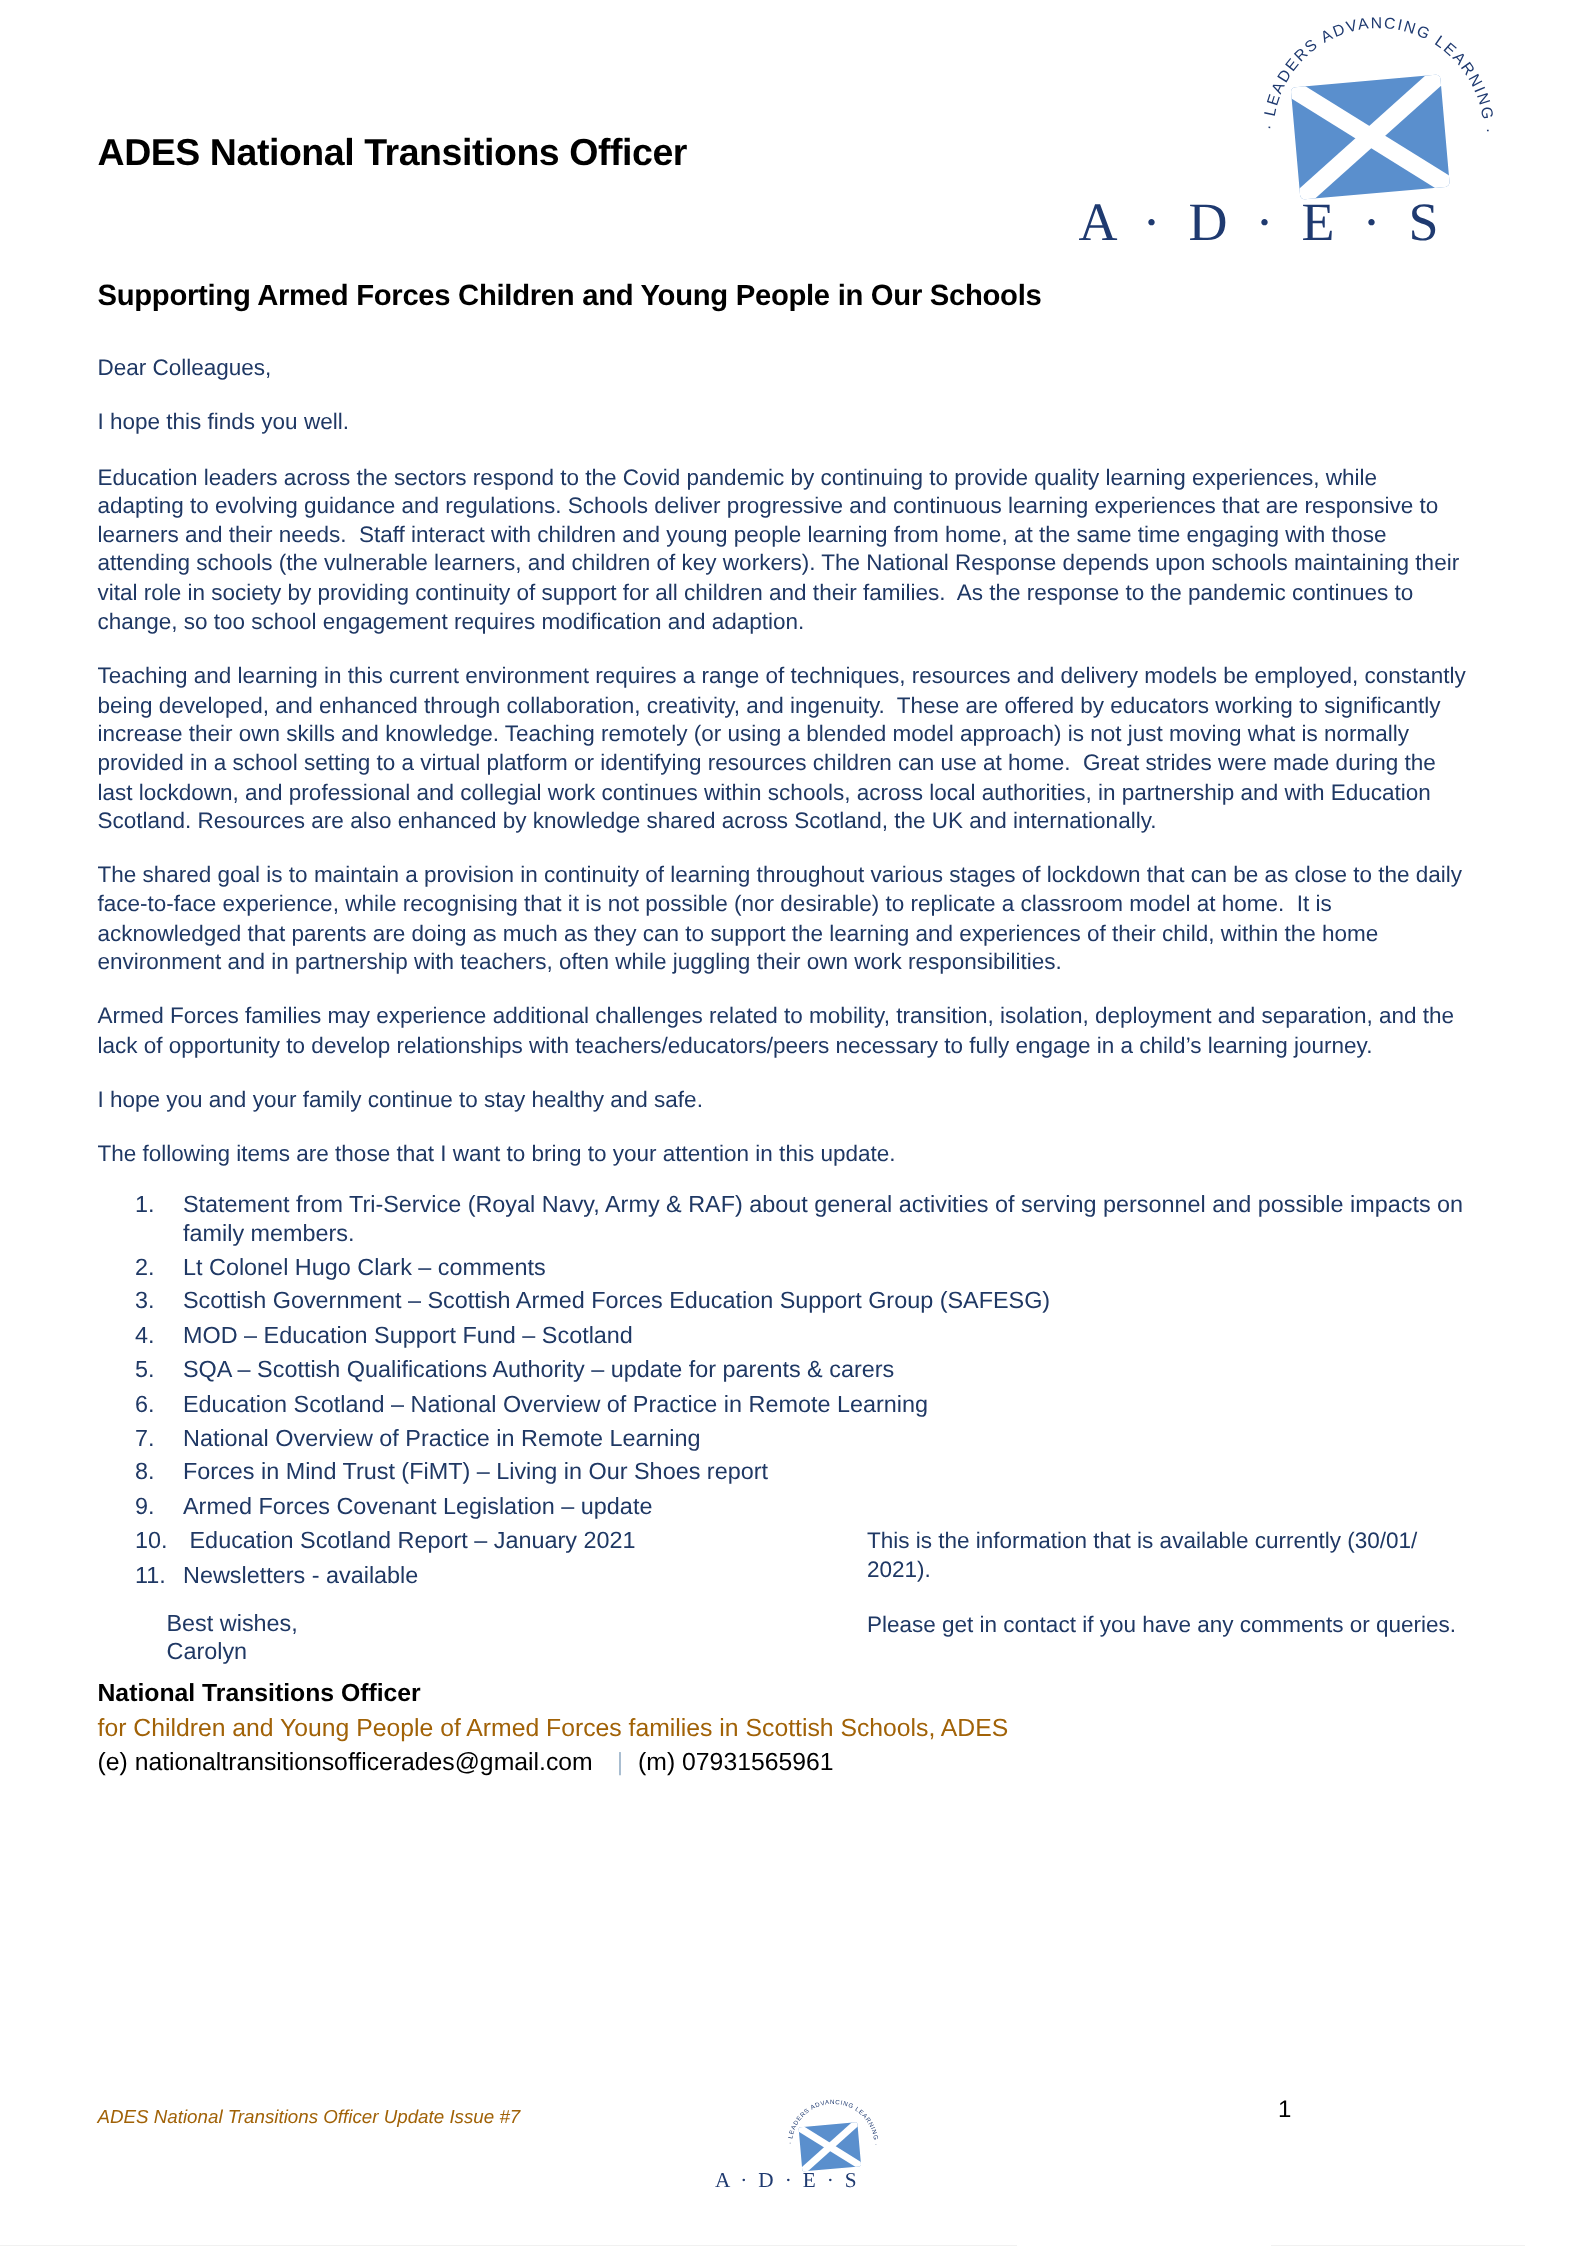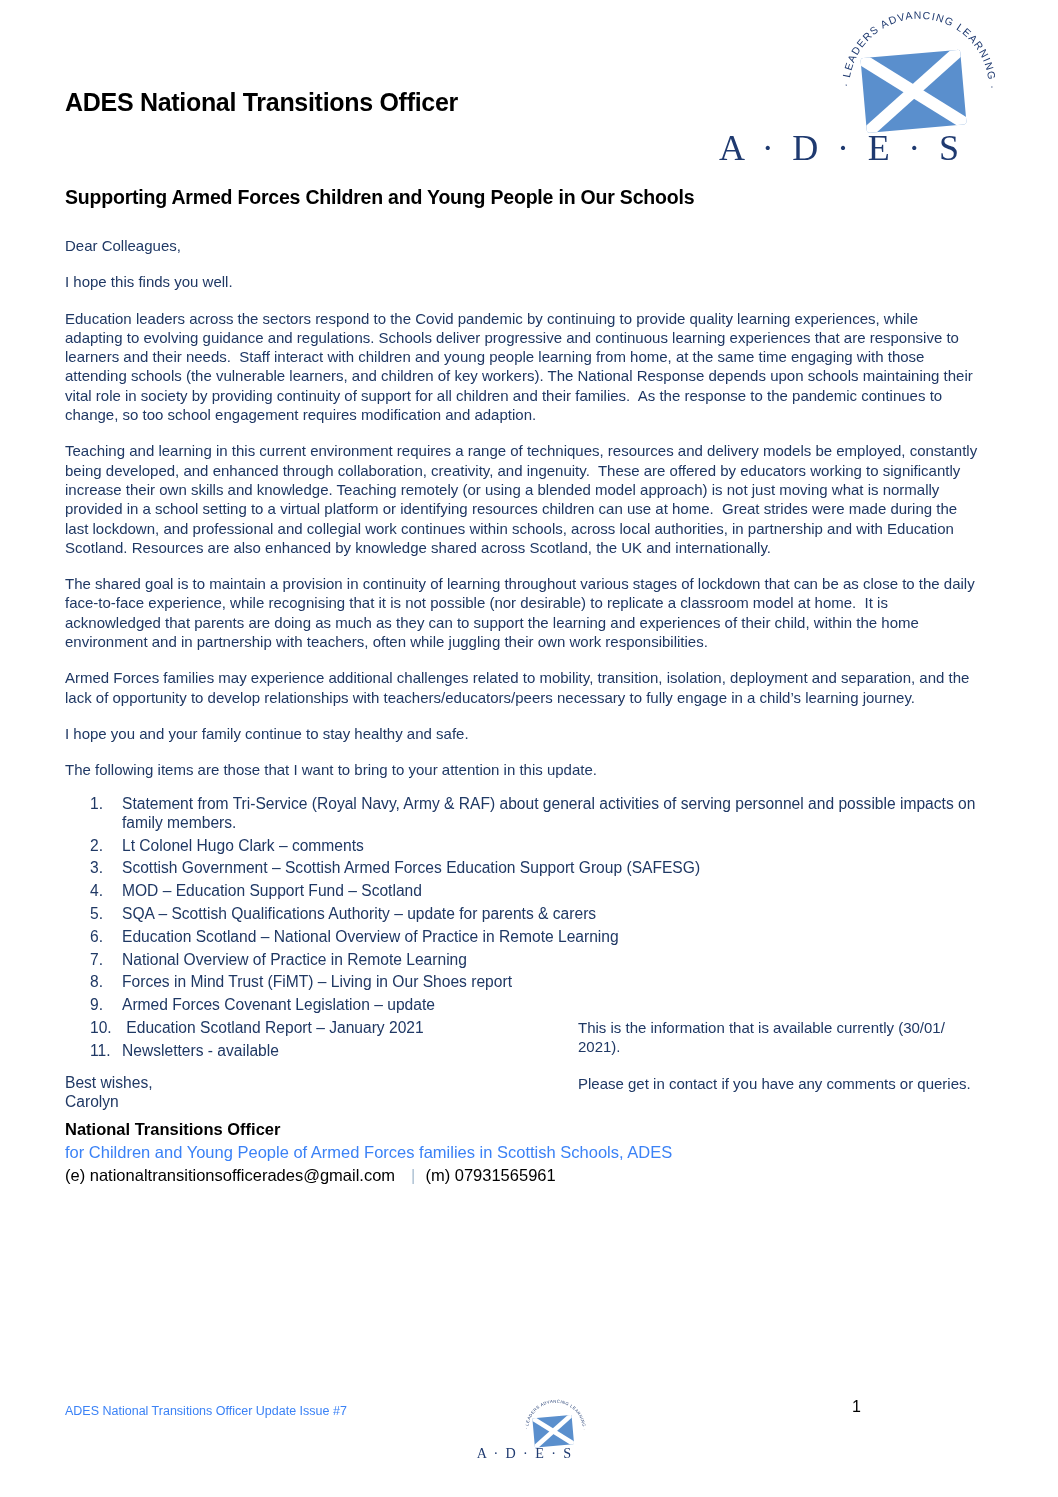--- a/index.html
+++ b/index.html
@@ -27,34 +27,34 @@
   
   .num-list { margin-top:14px; }
   .li { display:grid; grid-template-columns:57px 1fr; margin-bottom:3.5px; }
   .li .num { padding-left:25px; font-size:15.6px; line-height:19.3px; }
   .li .txt { font-size:15.6px; line-height:19.3px; white-space:pre-wrap; }
 
   
   .two-col { display:grid; grid-template-columns:513px 1fr; }
   .aside p { font-size:15px; line-height:19.3px; white-space:pre-wrap; }
   .aside p + p { margin-top:17px; }
-  .closing-lines { margin-top:13px; font-size:15.6px; line-height:19.3px; }
+  .closing-lines { margin-top:13px; font-size:15.6px; line-height:19.3px;margin-left:46px; }
 
   
   .signature {
     margin-top:14px; font-family:"DejaVu Sans", sans-serif; font-style:italic;
     font-size:30px; letter-spacing:0.5px; color:#2E83C5;
   }
   .role-line  { margin-top:6px; font-size:16.5px; font-weight:bold; color:#000; line-height:23px; }
-  .org-line   { font-size:16.5px; color:#3b82f6; line-height:23px; }
+  .org-line   { font-size:16.5px; color:#a16207; line-height:23px; }
   .contact-line { font-size:16.5px; color:#000; line-height:23px; }
   .contact-line .divider { color:#a8bdd0; margin:0 10px 0 16px; }
 
   
-  .footer-left { position:absolute; left:65px; top:1404px; font-size:12.5px; color:#3b82f6;text-align:right; }
+  .footer-left { position:absolute; left:65px; top:1404px; font-size:12.5px; font-style:italic; color:#a16207;text-align:right; }
   .footer-page { position:absolute; left:852px; top:1398px; font-size:16px; color:#000; }
   .footer-logo { position:absolute; left:472px; top:1396px; }
 </style>
 </head>
 <body>
 
 <div class="page">
 
   <div class="header-row">
     <div class="title-block">

